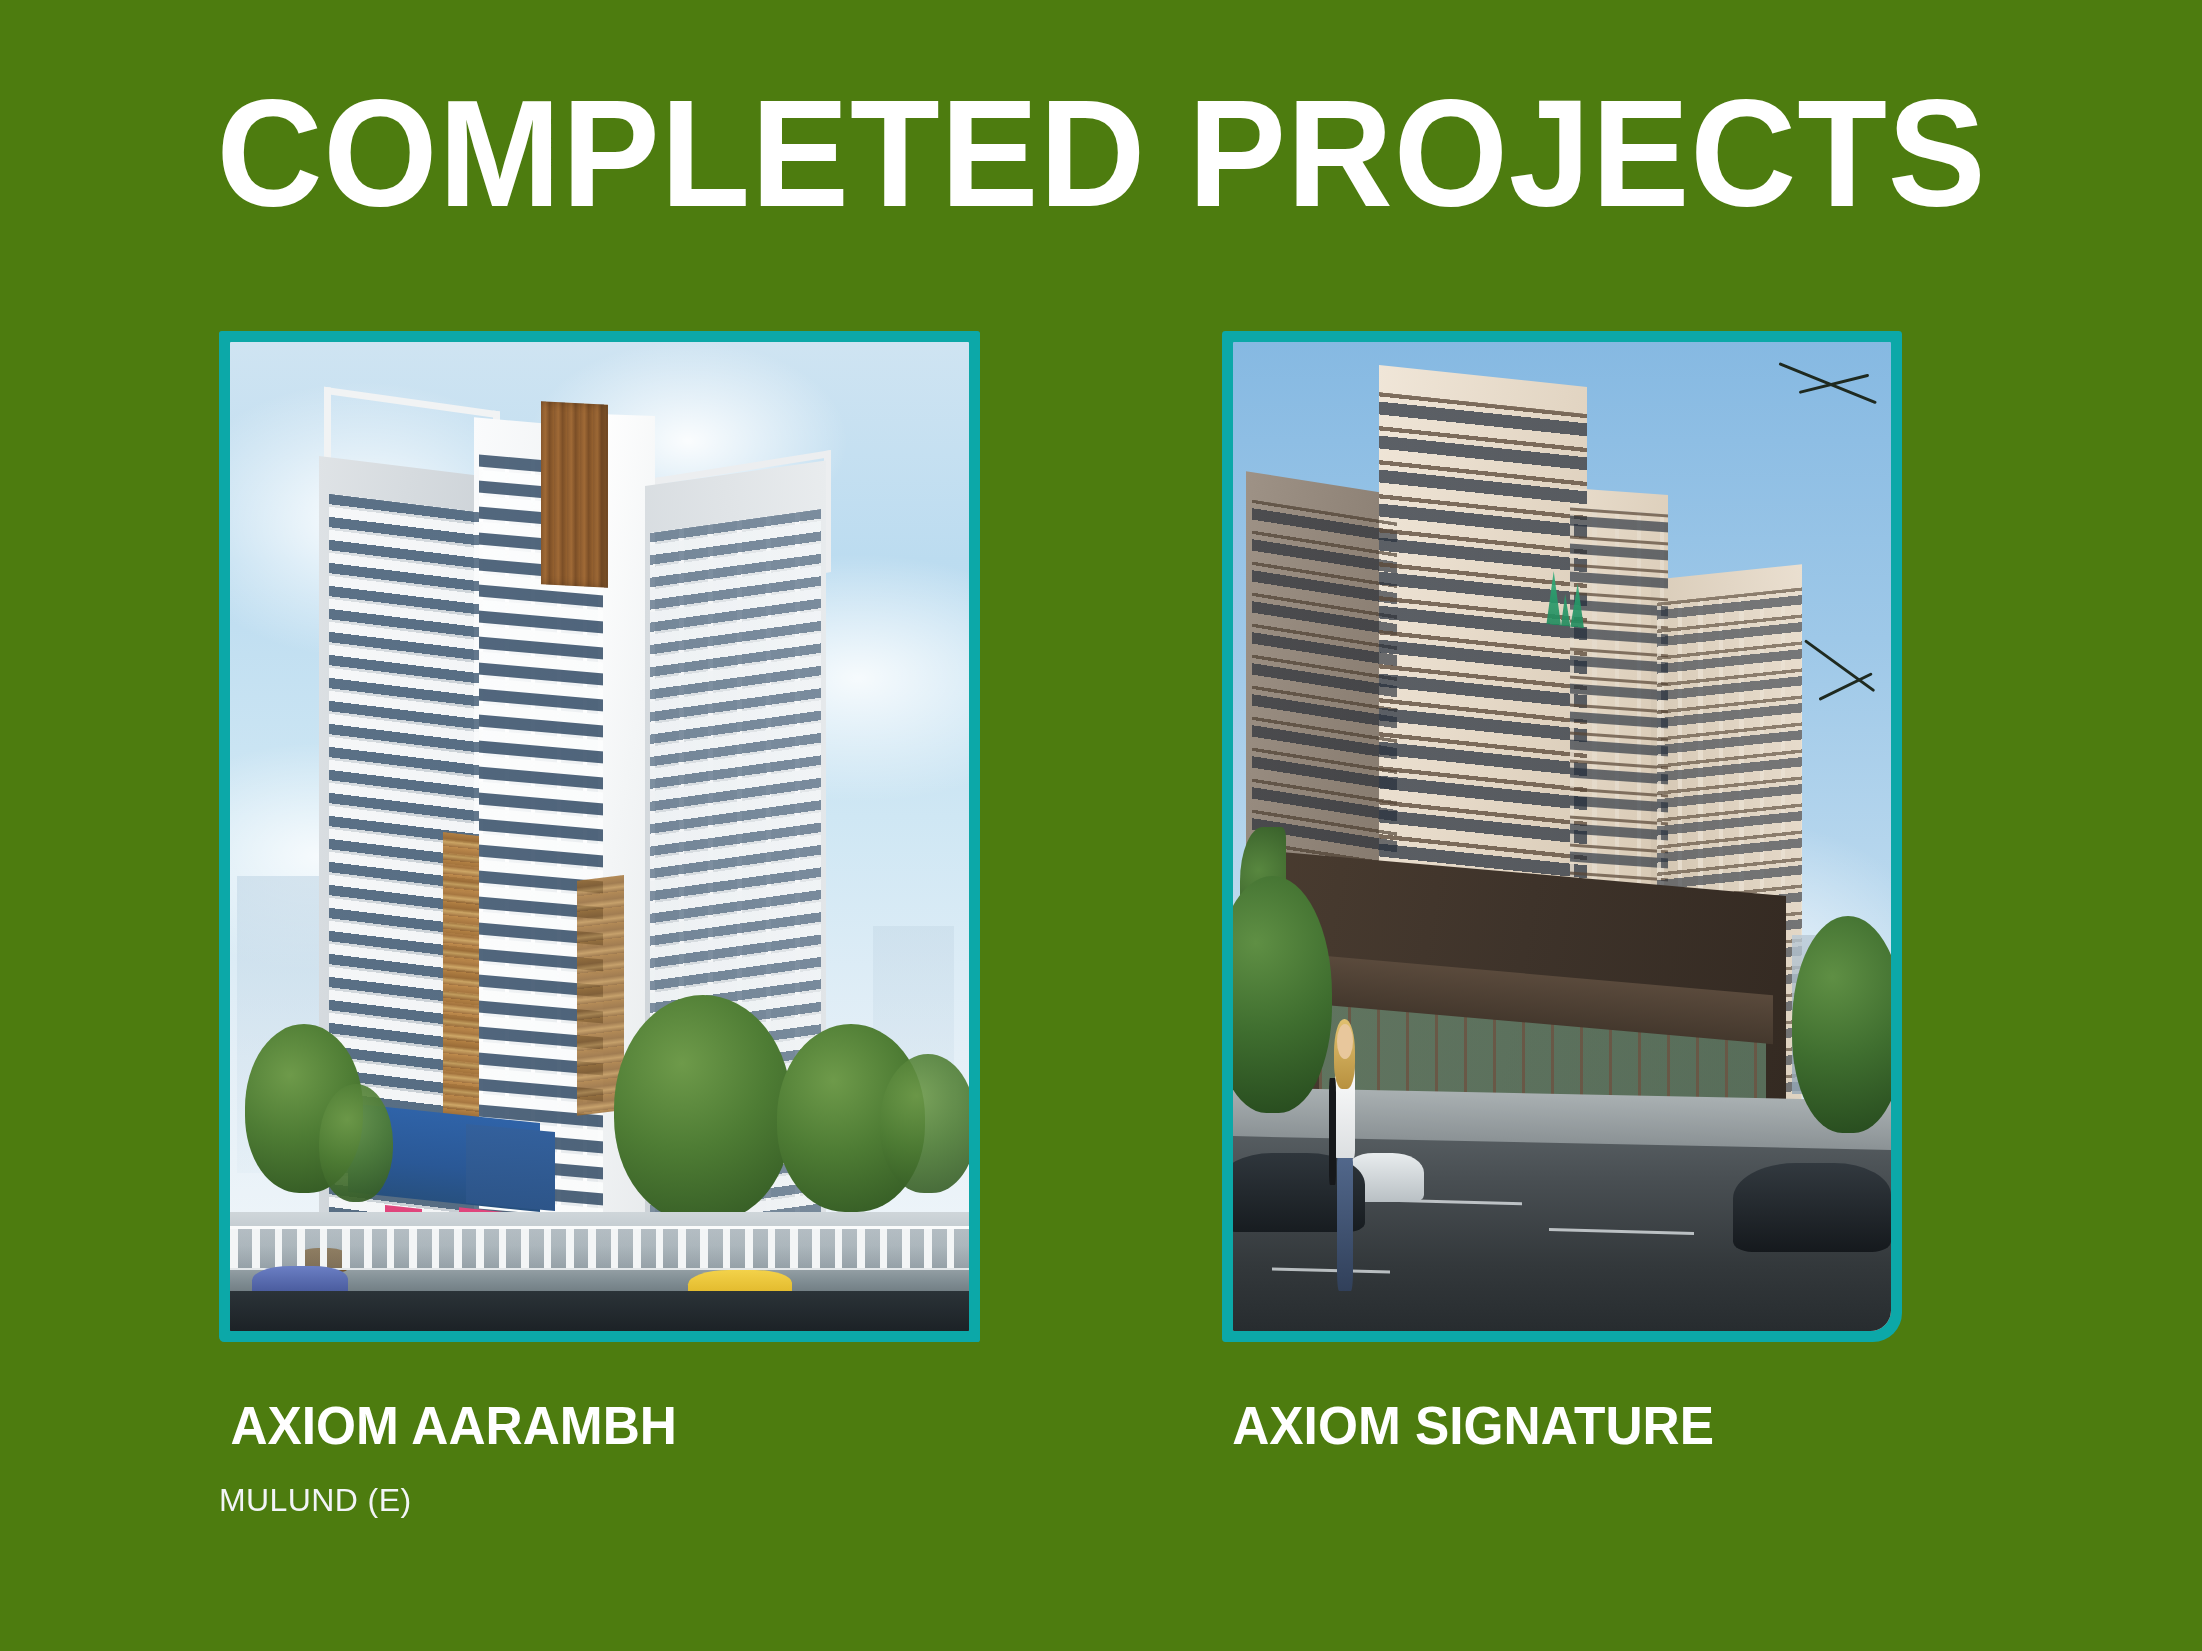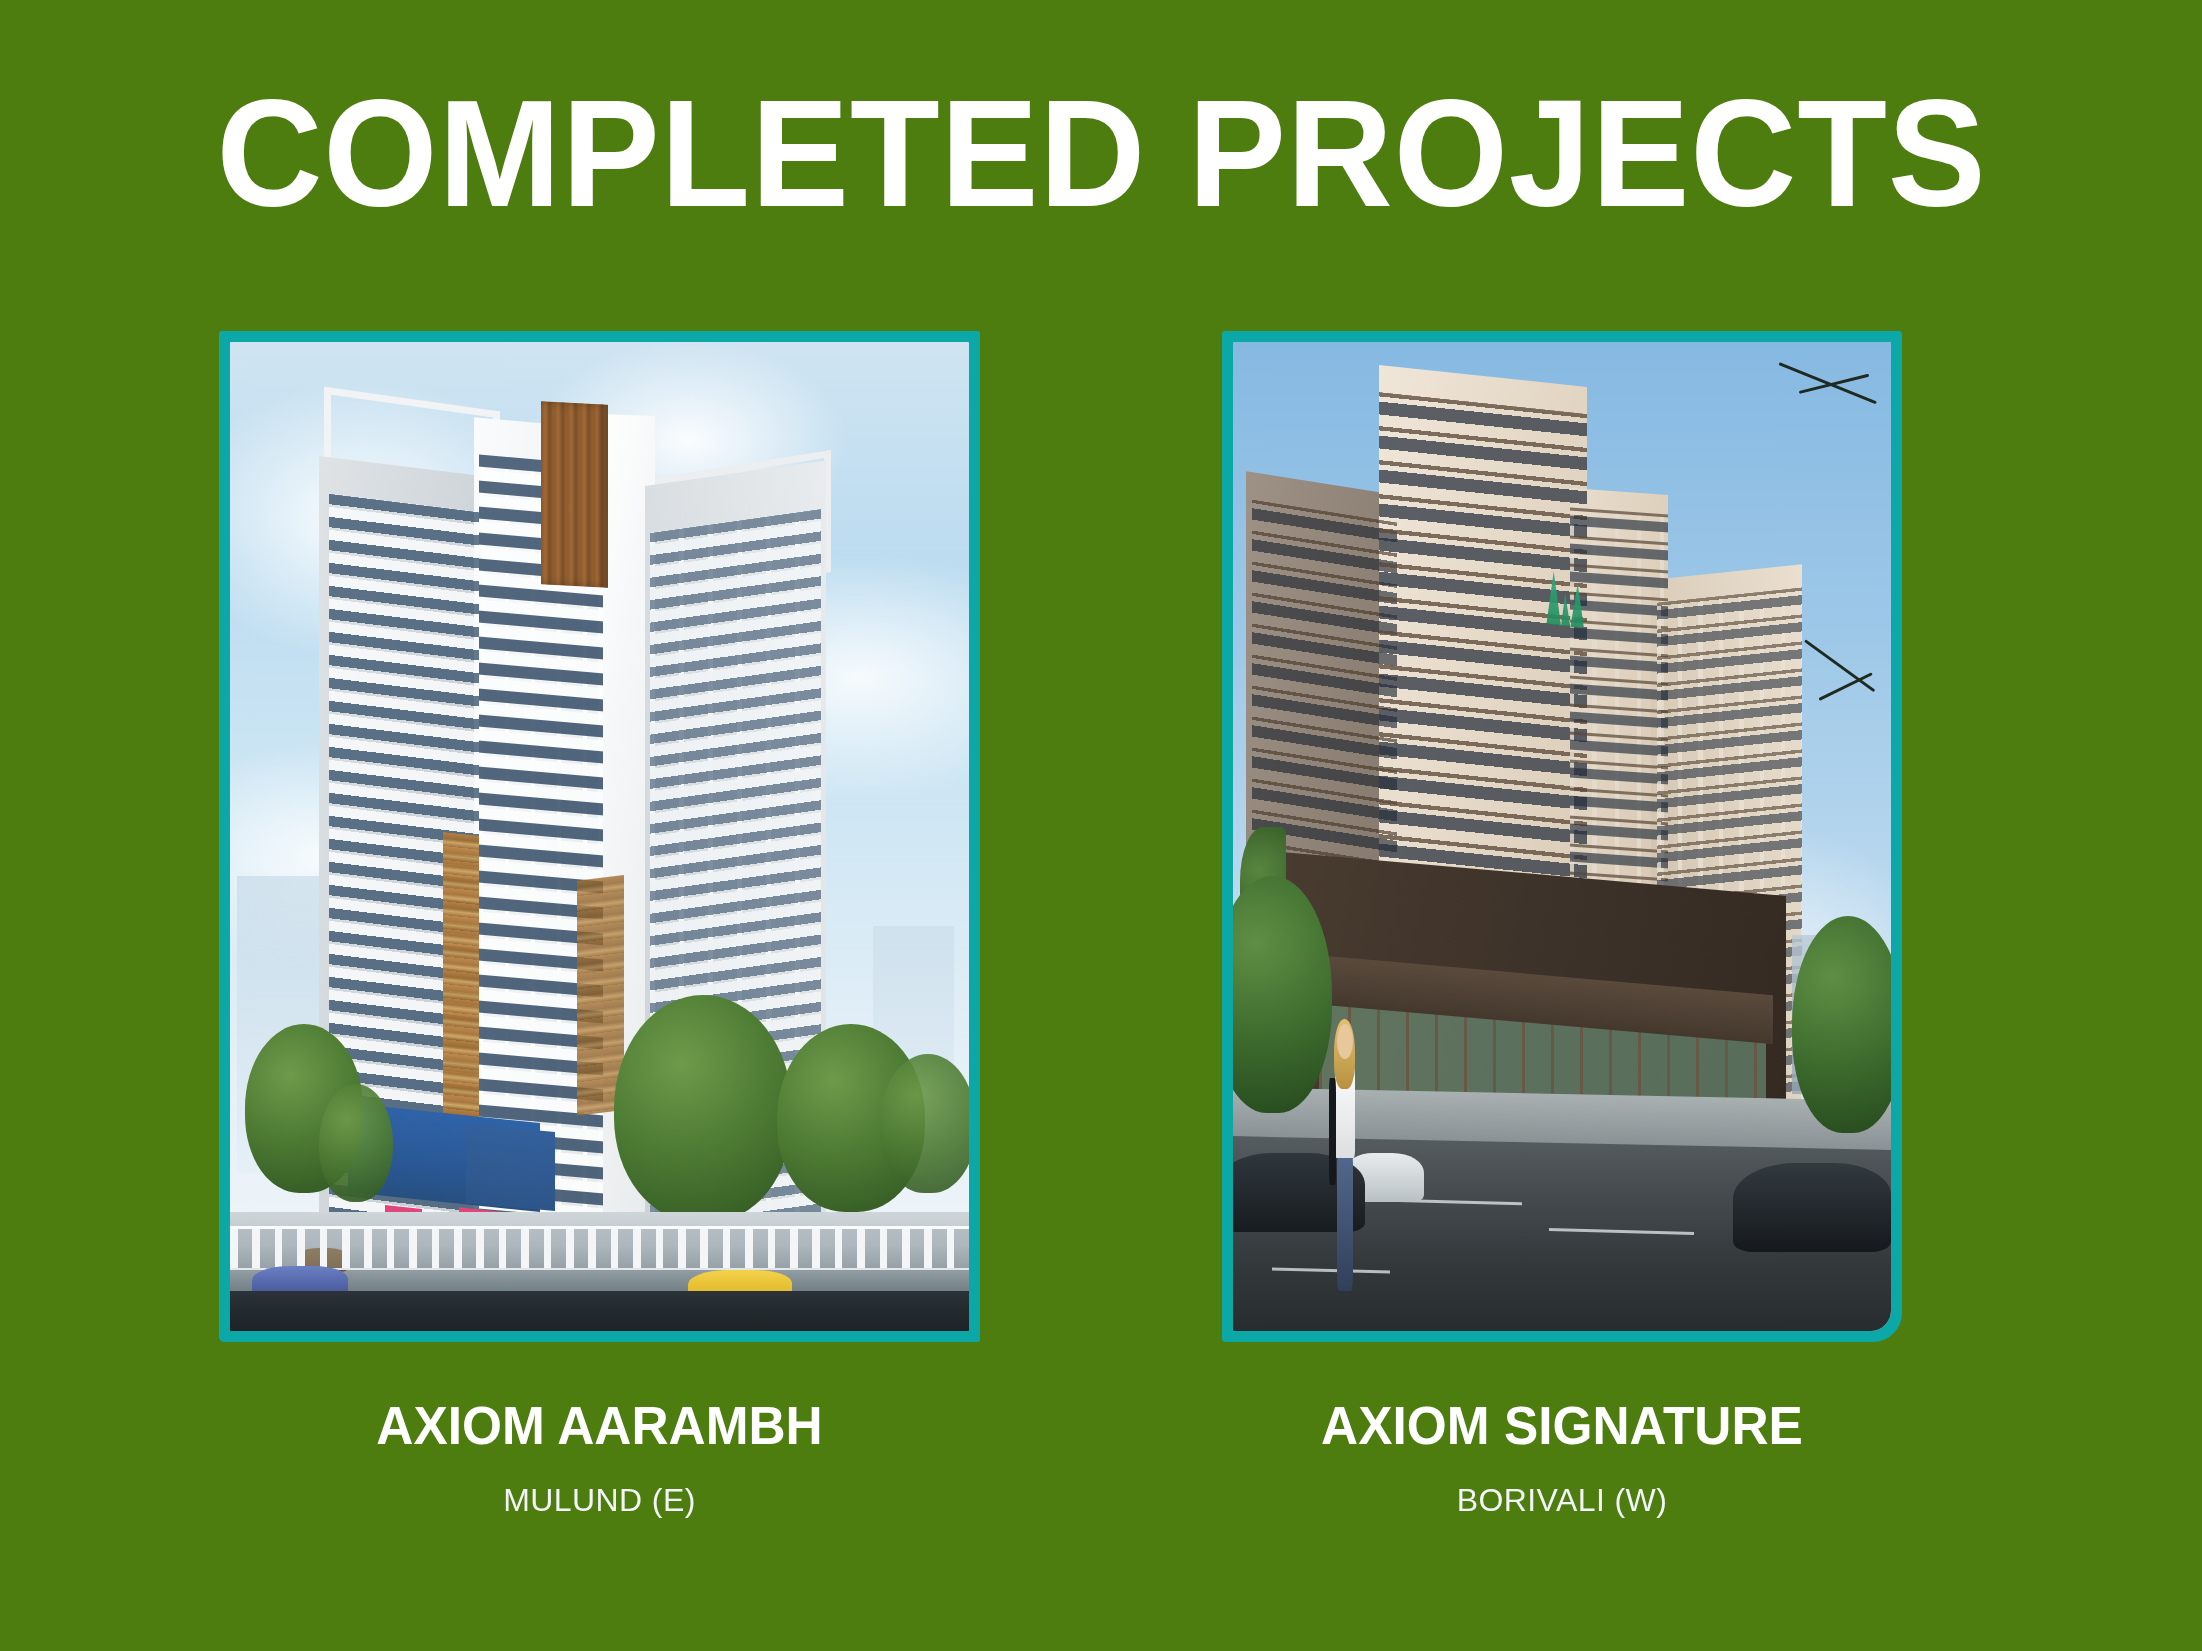--- a/index.html
+++ b/index.html
@@ -45,21 +45,21 @@
 
   .photo {
     position:relative;
     width:100%; height:100%;
     overflow:hidden;
     border-radius:0.9px;
   }
   .frame-right .photo { border-radius:0.9px 0.9px 20.6px 0.9px; }
 
   
-  .caption { text-align:center; }
+  .caption { }
   .proj-name {
     margin-top:53px;
     color:#ffffff;
     font-size:53px;
     font-weight:bold;
     letter-spacing:0px;
     white-space:nowrap;
     transform:scaleX(0.97);
   }
   .proj-loc {
@@ -632,18 +632,17 @@
           <div class="p-bag"></div>
           <div class="p-hair"></div>
           <div class="p-head"></div>
         </div>
 
       </div>
     </div>
 
     <div class="caption">
       <div class="proj-name">AXIOM SIGNATURE</div>
-      <div class="proj-loc">BORIVALI (W)</div>
     </div>
   </div>
 
 </div>
 
 
 </body></html>

